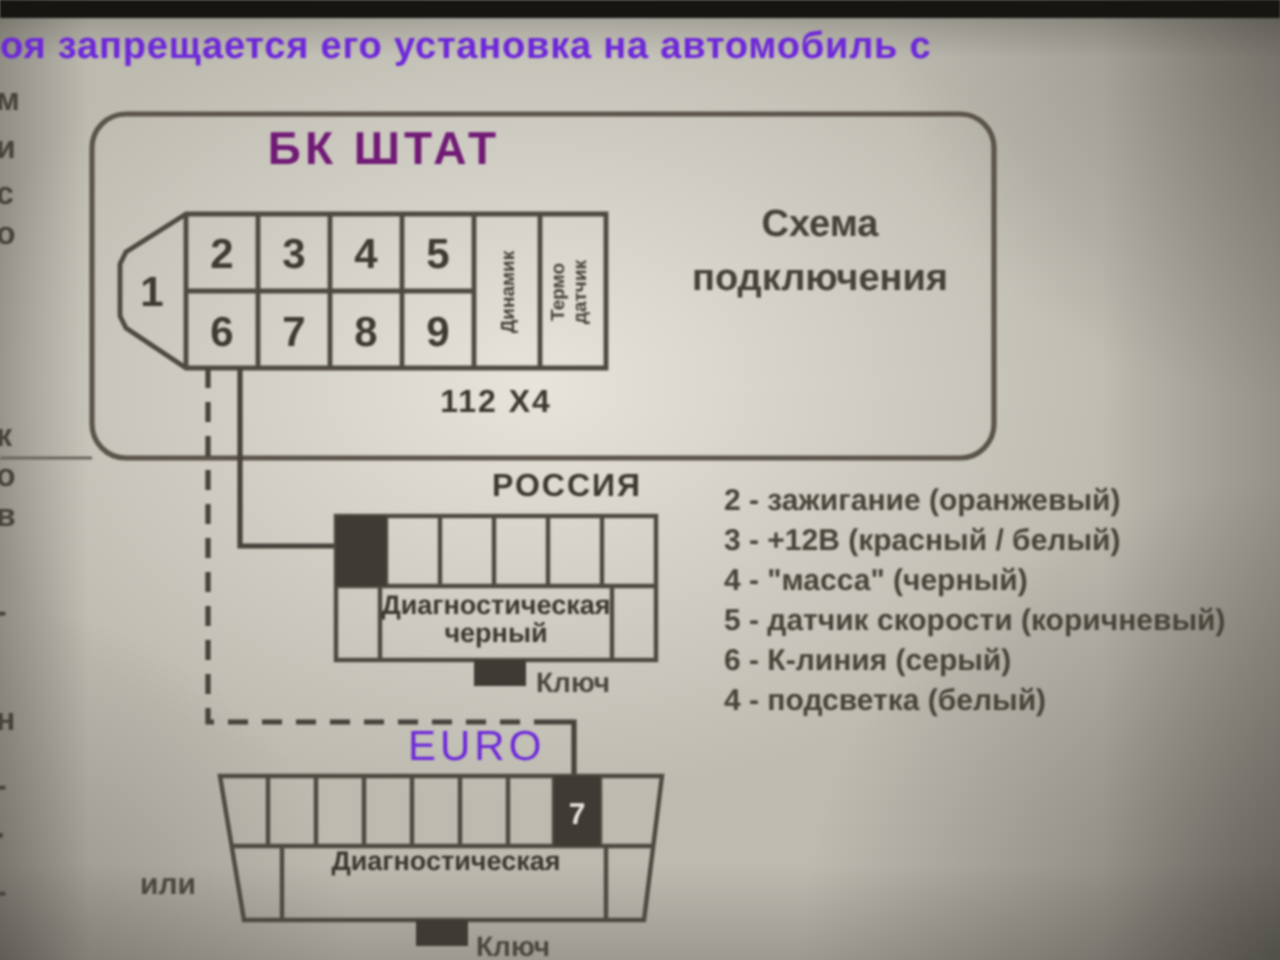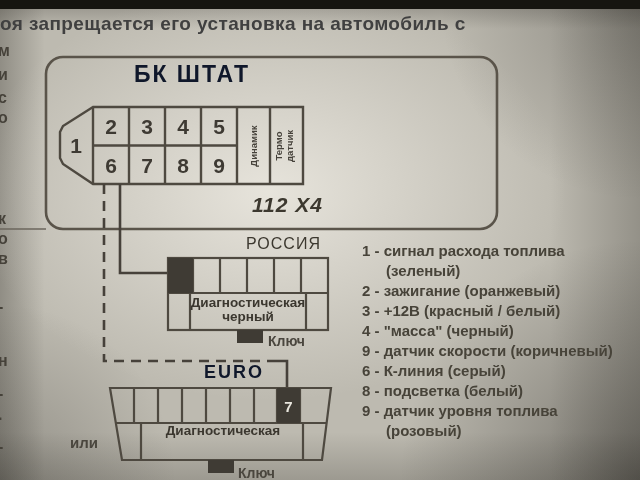--- a/index.html
+++ b/index.html
@@ -11,29 +11,29 @@
       radial-gradient(circle at 100% 100%, rgba(30,28,24,0.45), rgba(30,28,24,0) 30%),
       radial-gradient(circle at 0% 100%, rgba(30,28,24,0.28), rgba(30,28,24,0) 22%),
       radial-gradient(circle at 100% 0%, rgba(30,28,24,0.30), rgba(30,28,24,0) 25%),
       radial-gradient(ellipse 62% 58% at 42% 40%, rgba(238,235,227,0.85), rgba(238,235,227,0) 75%),
       linear-gradient(to right, rgba(40,38,32,0.30), rgba(40,38,32,0) 7%, rgba(40,38,32,0) 86%, rgba(40,38,32,0.28)),
       linear-gradient(to bottom, rgba(40,38,32,0.30), rgba(40,38,32,0) 6%, rgba(40,38,32,0) 90%, rgba(40,38,32,0.22));
   }
   #photo{position:absolute;inset:0;filter:blur(0.45px);color:#3e3a33;}
   .abs{position:absolute;}
   .topbar{left:0;top:0;width:640px;height:9px;background:#161510;}
-  .toptext{left:0;top:13px;width:620px;font-size:19px;font-weight:bold;color:#404040;letter-spacing:0.4px;white-space:nowrap;}
+  .toptext{left:0;top:13px;width:620px;font-size:19px;font-weight:bold;color:#6d28d9;letter-spacing:0.4px;white-space:nowrap;}
   .frag{left:-2px;width:16px;font-size:16px;font-weight:bold;color:#46423a;}
-  .bk-title{left:92px;top:61px;width:200px;text-align:center;font-size:23px;font-weight:bold;letter-spacing:2px;color:#0f172a;}
+  .bk-title{left:92px;top:61px;width:200px;text-align:center;font-size:23px;font-weight:bold;letter-spacing:2px;color:#701a75;}
   .scheme-label{left:320px;top:99px;width:180px;text-align:center;font-size:19px;font-weight:bold;line-height:27px;color:#45413a;}
-  .model{left:173px;top:193px;width:150px;text-align:right;font-size:21px;font-weight:bold;letter-spacing:1px;color:#3c382f;font-style:italic;}
-  .ros-title{left:246px;top:235px;font-size:16px;font-weight:normal;letter-spacing:1px;color:#3c382f;}
+  .model{left:173px;top:193px;width:150px;text-align:center;font-size:16px;font-weight:bold;letter-spacing:1px;color:#3c382f;}
+  .ros-title{left:246px;top:235px;font-size:16px;font-weight:bold;letter-spacing:1px;color:#3c382f;}
   .diag1{left:168px;top:296px;width:160px;text-align:center;font-size:13.5px;font-weight:bold;line-height:14px;color:#3b372f;}
   .klyuch1{left:268px;top:333px;font-size:14px;font-weight:bold;color:#4a463e;}
-  .euro-title{left:204px;top:362px;font-size:18px;font-weight:bold;letter-spacing:2px;color:#0f172a;}
+  .euro-title{left:204px;top:362px;font-size:21px;font-weight:normal;letter-spacing:2px;color:#6d28d9;}
   .ili{left:70px;top:434px;font-size:15px;font-weight:bold;color:#4a463e;text-align:right;}
   .diag2{left:142px;top:424px;width:162px;text-align:center;font-size:13.5px;font-weight:bold;line-height:14.5px;color:#3b372f;}
   .klyuch2{left:238px;top:465px;font-size:14px;font-weight:bold;color:#4a463e;}
   .legend{left:362px;top:241px;width:276px;font-size:15px;font-weight:bold;line-height:20px;color:#474339;}
   .lg-l2{padding-left:24px;}
   svg text{font-family:"Liberation Sans", sans-serif;}
   .pin{font-size:21px;font-weight:bold;fill:#3e3a33;}
   .pin1{font-size:21px;font-weight:bold;fill:#3e3a33;}
   .rot{font-size:9.5px;font-weight:bold;fill:#45413a;}
   .pin7t{font-size:15px;font-weight:bold;fill:#e9e6de;}
@@ -120,60 +120,56 @@
       <line x1="300" y1="388" x2="300" y2="423"></line>
       <line x1="141" y1="423" x2="141" y2="460"></line>
       <line x1="303" y1="423" x2="303" y2="460"></line>
     </g>
     <rect x="277" y="388" width="23" height="35" fill="#3f3b34"></rect>
     <text class="pin7t" x="288.5" y="412" text-anchor="middle">7</text>
     <rect x="208" y="460" width="26" height="13" fill="#3f3b34"></rect>
   </svg>
 
   <div class="abs bk-title">БК ШТАТ</div>
+  <div class="abs scheme-label">
+    <div>Схема</div>
+    <div>подключения</div>
+  </div>
   <div class="abs model">112 X4</div>
 
   <div class="abs ros-title">РОССИЯ</div>
   <div class="abs diag1">
     <div>Диагностическая</div>
     <div>черный</div>
   </div>
   <div class="abs klyuch1">Ключ</div>
 
   <div class="abs euro-title">EURO</div>
   <div class="abs ili">или</div>
   <div class="abs diag2">
     <div>Диагностическая</div>
   </div>
   <div class="abs klyuch2">Ключ</div>
 
   <div class="abs legend">
     <div class="lg-item">
-      <div class="lg-l1">1 - сигнал расхода топлива</div>
-      <div class="lg-l2">(зеленый)</div>
-    </div>
-    <div class="lg-item">
       <div class="lg-l1">2 - зажигание (оранжевый)</div>
     </div>
     <div class="lg-item">
       <div class="lg-l1">3 - +12В (красный / белый)</div>
     </div>
     <div class="lg-item">
       <div class="lg-l1">4 - "масса" (черный)</div>
     </div>
     <div class="lg-item">
-      <div class="lg-l1">9 - датчик скорости (коричневый)</div>
+      <div class="lg-l1">5 - датчик скорости (коричневый)</div>
     </div>
     <div class="lg-item">
       <div class="lg-l1">6 - К-линия (серый)</div>
     </div>
     <div class="lg-item">
     </div>
     <div class="lg-item">
-      <div class="lg-l1">8 - подсветка (белый)</div>
-    </div>
-    <div class="lg-item">
-      <div class="lg-l1">9 - датчик уровня топлива</div>
-      <div class="lg-l2">(розовый)</div>
+      <div class="lg-l1">4 - подсветка (белый)</div>
     </div>
   </div>
 
 </div>
 
 </body></html>

